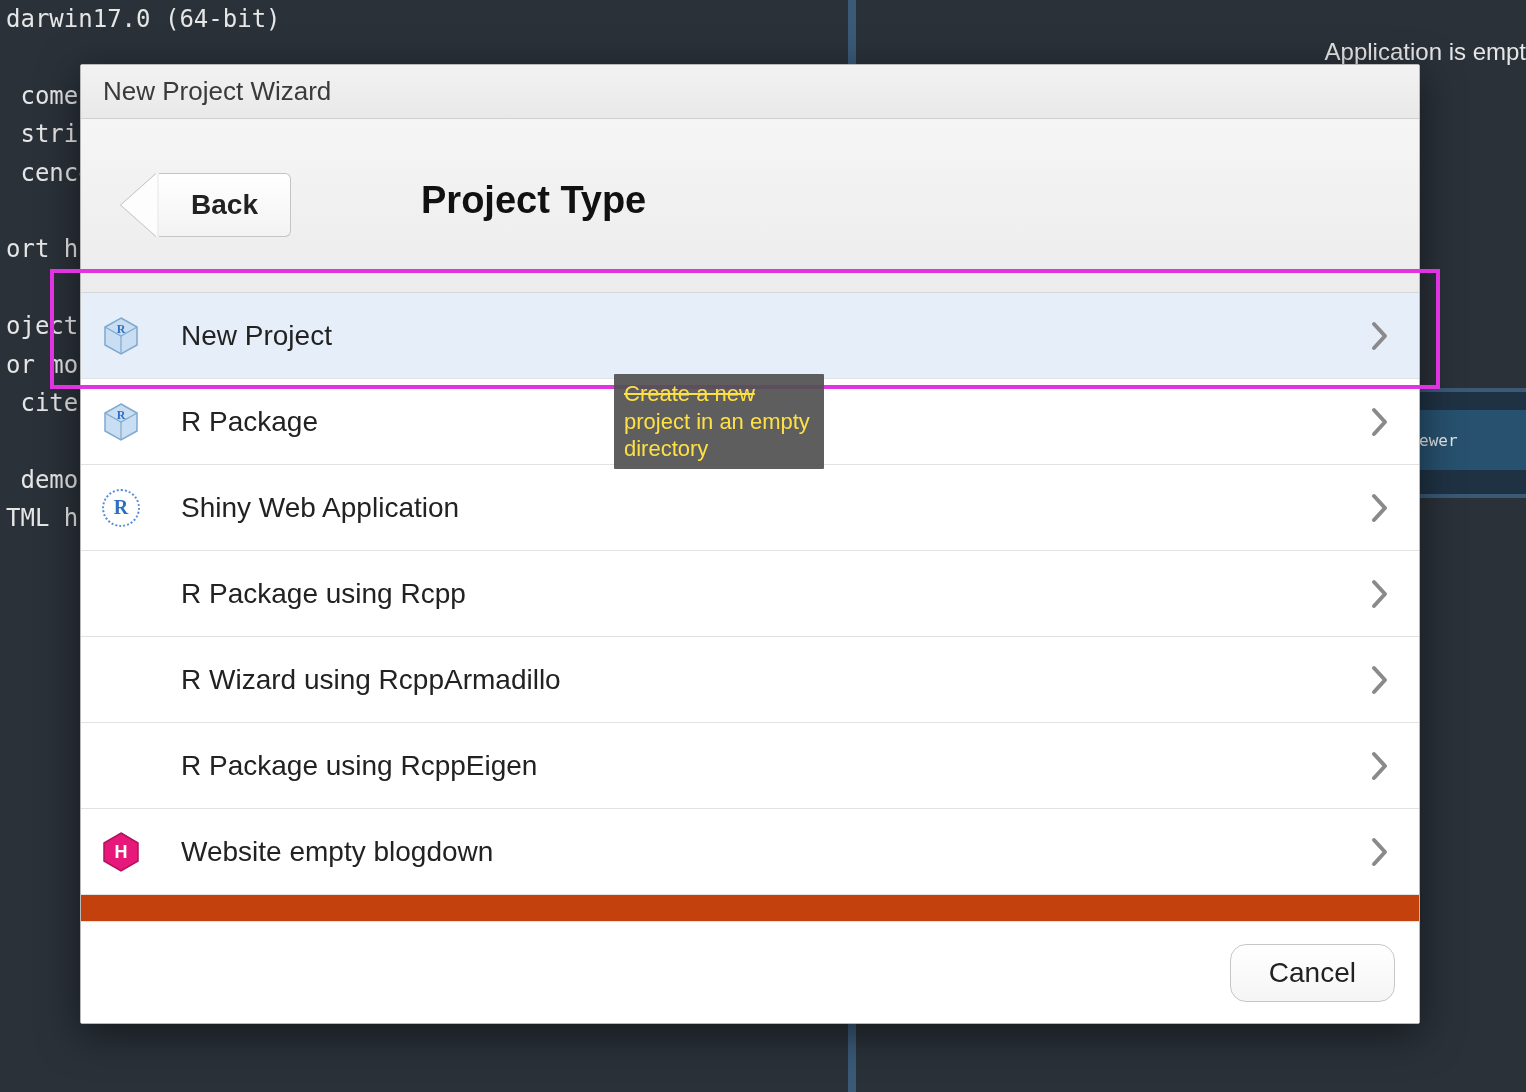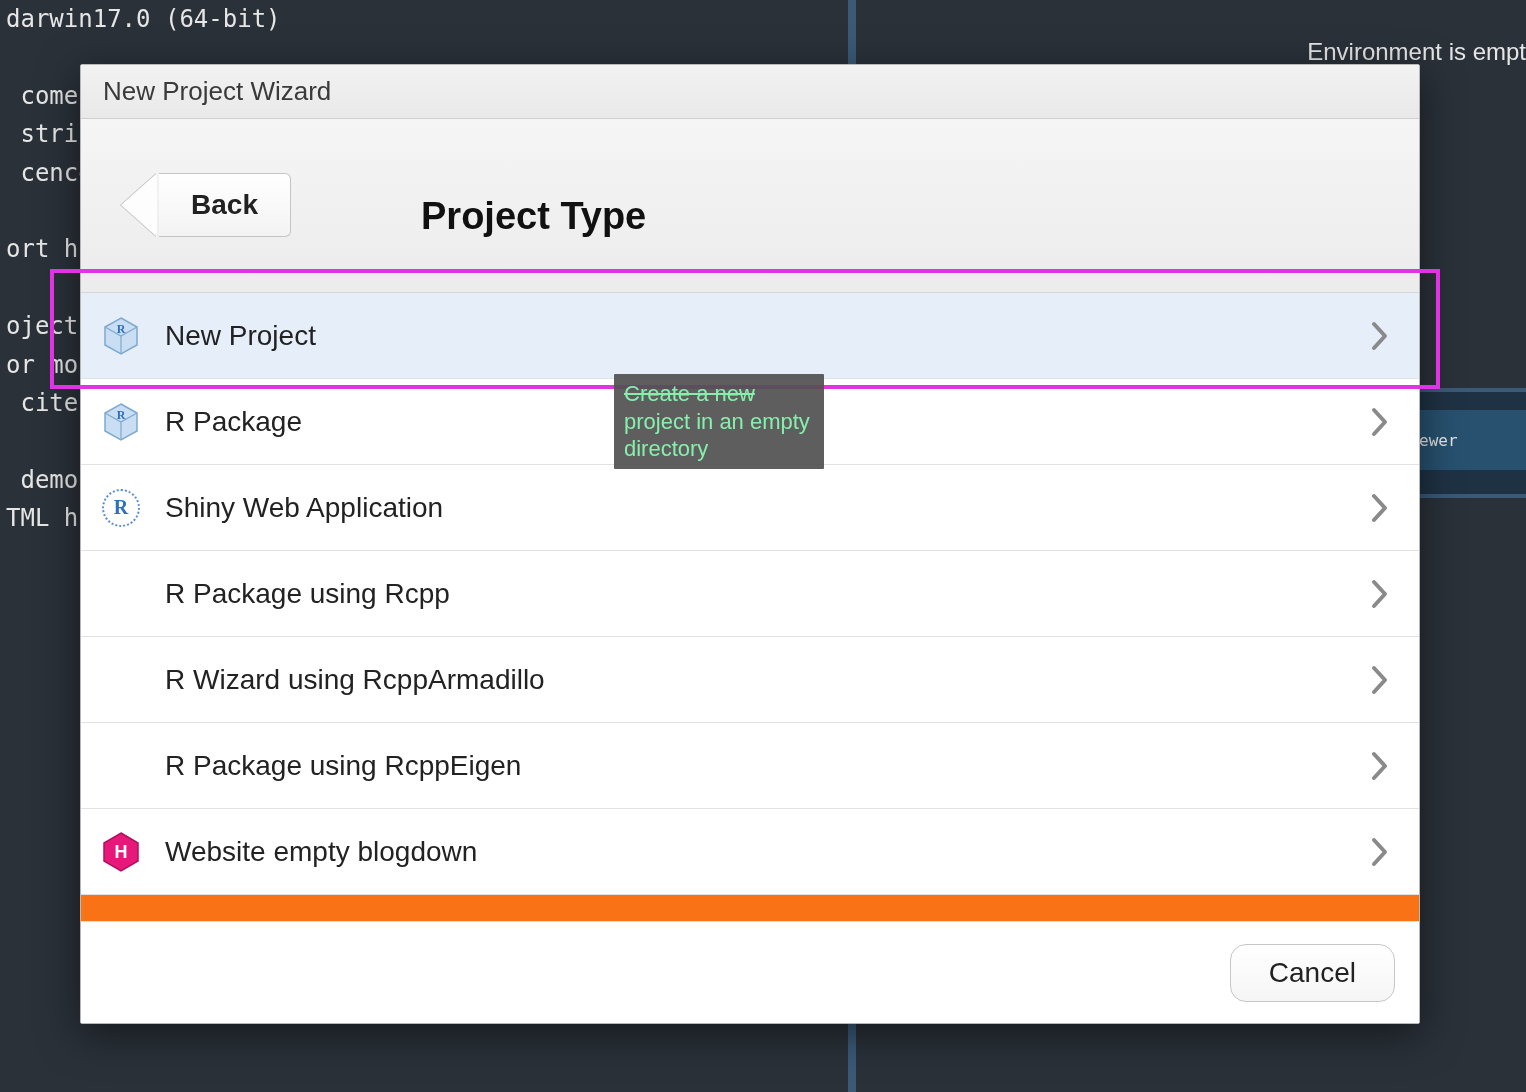--- a/index.html
+++ b/index.html
@@ -32,21 +32,21 @@
 .right-pane-tab {
   position: absolute; top: 18px; right: 0; width: 120px; height: 60px;
   background: #27516f; color: #e6e6e6; font-size: 16px;
   display: flex; align-items: center; justify-content: flex-start; padding-left: 12px;
   border-left: 1px solid #0e2030;
 }
 
 
 .modal {
   position: absolute; left: 80px; top: 64px; width: 1340px; height: 960px;
-  background: #f97316; border: 1px solid #b8b8b8; border-radius: 2px;
+  background: #c2410c; border: 1px solid #b8b8b8; border-radius: 2px;
   box-shadow: 0 10px 40px rgba(0,0,0,0.5);
   display: flex; flex-direction: column;
 }
 .modal-titlebar {
   height: 54px; background: linear-gradient(#f2f2f2, #e9e9e9);
   border-bottom: 1px solid #d0d0d0; display: flex; align-items: center; padding: 0 22px;
   font-size: 26px; color: #3a3a3a;
 }
 .modal-header {
   height: 174px; background: linear-gradient(#f5f5f5, #ececec);
@@ -66,42 +66,42 @@
   border-right: 36px solid #fdfdfd;
   filter: drop-shadow(-1px 0 0 #b8b8b8);
 }
 .back-button .body {
   height: 64px; flex: 1; background: linear-gradient(#ffffff,#f3f3f3);
   border: 1px solid #c4c4c4; border-left: none; border-radius: 0 6px 6px 0;
   display: flex; align-items: center; justify-content: center;
   font-size: 28px; font-weight: 600; color: #222;
 }
 .heading {
-  position: absolute; left: 340px; top: 76px; font-size: 38px; font-weight: 700; color: #111;
+  position: absolute; left: 340px; top: 60px; font-size: 38px; font-weight: 700; color: #111;
 }
 
 .type-list { flex: 1; overflow: hidden; }
 .type-item {
   height: 86px; border-bottom: 1px solid #e2e2e2; display: flex; align-items: center;
   padding: 0 28px 0 16px; cursor: pointer; position: relative; background: #fff;
 }
 .type-item.selected { background: #e6eff9; }
 .type-item .icon-slot { width: 48px; height: 48px; margin-right: 20px; display:flex; align-items:center; justify-content:center; }
-.type-item .label { font-size: 28px; color: #222; }
+.type-item .label { font-size: 28px; color: #222; margin-left: 16px; }
 .type-item .chev { margin-left: auto; color: #8a8a8a; display:flex; align-items:center; }
 .type-item .chev svg { width: 22px; height: 30px; }
 
 .highlight-box {
   position: absolute; left: 50px; top: 269px; width: 1390px; height: 120px;
   border: 4px solid #e233e2; pointer-events: none; z-index: 50;
 }
 
 .tooltip {
   position: absolute; left: 614px; top: 374px; width: 210px;
-  background: rgba(80,80,80,0.92); color: #86efac; font-size: 22px; line-height: 1.25;
+  background: rgba(80,80,80,0.92); color: #fde047; font-size: 22px; line-height: 1.25;
   padding: 6px 10px; z-index: 60; border-radius: 1px;
 }
 .tooltip .line1 { text-decoration: line-through; }
 
 .modal-footer {
   height: 102px; border-top: 1px solid #e2e2e2; display: flex; align-items: center;
   justify-content: flex-end; padding: 0 24px; background: #fff;
 }
 .cancel-btn {
   height: 58px; padding: 0 38px; border-radius: 16px; border: 1px solid #c7c7c7;
@@ -131,21 +131,21 @@
 
 ort h
 
 oject
 or mo
  cite 
 
  demos
 TML h</pre>
   <div class="vline"></div>
-  <div class="env-empty">Environment is empt</div>
+  <div class="env-empty">Application is empt</div>
   <div class="right-pane-tabs">
     <div class="right-pane-tab">ewer</div>
   </div>
 </div>
 
 <div class="modal">
   <div class="modal-titlebar">New Project Wizard</div>
 
   <div class="modal-header">
     <div class="back-button">

